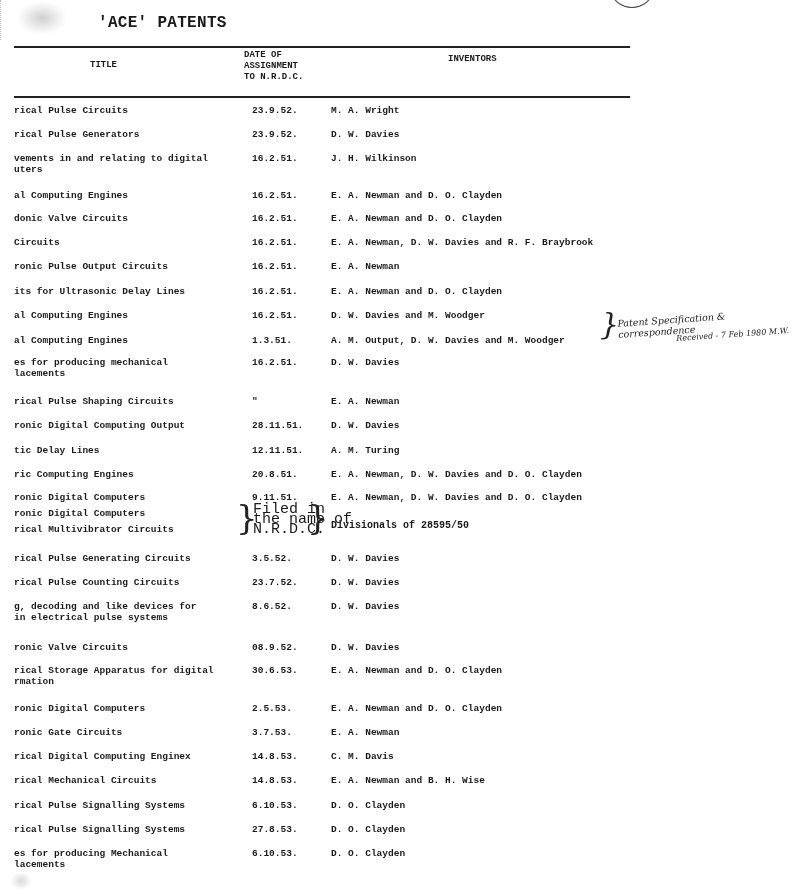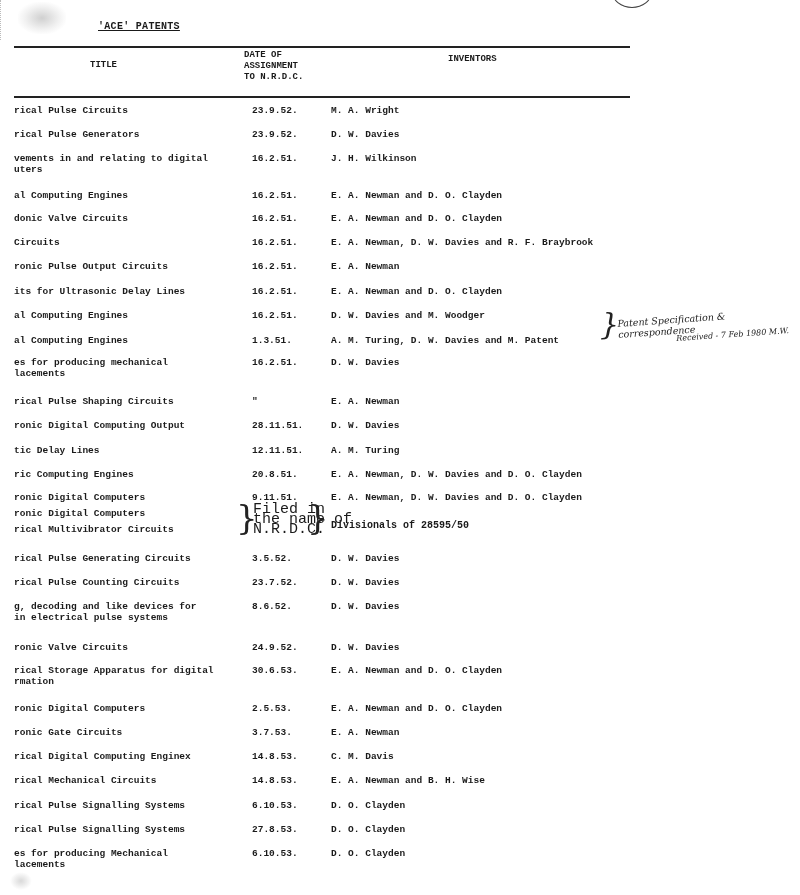--- a/index.html
+++ b/index.html
@@ -21,22 +21,22 @@
   }
   .leftedge {
     position: absolute; left: 0; top: 0; width: 2px; height: 40px;
     border-left: 1px dotted #bbb;
   }
   .circle-mark {
     position: absolute; left: 612px; top: -24px; width: 38px; height: 30px;
     border: 1.5px solid #444; border-radius: 50%;
   }
   .doc-title {
-    position: absolute; left: 98px; top: 21px;
-    font-size: 10px; font-weight: bold; text-decoration: underline;
+    position: absolute; left: 98px; top: 14px;
+    font-size: 16px; font-weight: bold; 
     letter-spacing: 0.3px;
   }
   .rule {
     position: absolute; left: 14px; width: 616px; height: 0;
     border-top: 2px solid #222;
   }
   .rule.top { top: 46px; }
   .rule.bottom { top: 96px; }
   .hdr {
     position: absolute; font-size: 9px; font-weight: bold; text-align: left; line-height: 11px;
@@ -128,21 +128,21 @@
         <div class="i">E. A. Newman and D. O. Clayden</div>
       </div>
       <div class="row" style="top: 310px;">
         <div class="t">al Computing Engines</div>
         <div class="d">16.2.51.</div>
         <div class="i">D. W. Davies and M. Woodger</div>
       </div>
       <div class="row" style="top: 335px;">
         <div class="t">al Computing Engines</div>
         <div class="d">1.3.51.</div>
-        <div class="i">A. M. Turing, D. W. Davies and M. Patent</div>
+        <div class="i">A. M. Output, D. W. Davies and M. Woodger</div>
       </div>
       <div class="row" style="top: 357px;">
         <div class="t">es for producing mechanical
 lacements</div>
         <div class="d">16.2.51.</div>
         <div class="i">D. W. Davies</div>
       </div>
       <div class="row" style="top: 396px;">
         <div class="t">rical Pulse Shaping Circuits</div>
         <div class="d">"</div>
@@ -189,21 +189,21 @@
         <div class="i">D. W. Davies</div>
       </div>
       <div class="row" style="top: 601px;">
         <div class="t">g, decoding and like devices for
 in electrical pulse systems</div>
         <div class="d">8.6.52.</div>
         <div class="i">D. W. Davies</div>
       </div>
       <div class="row" style="top: 642px;">
         <div class="t">ronic Valve Circuits</div>
-        <div class="d">24.9.52.</div>
+        <div class="d">08.9.52.</div>
         <div class="i">D. W. Davies</div>
       </div>
       <div class="row" style="top: 665px;">
         <div class="t">rical Storage Apparatus for digital
 rmation</div>
         <div class="d">30.6.53.</div>
         <div class="i">E. A. Newman and D. O. Clayden</div>
       </div>
       <div class="row" style="top: 703px;">
         <div class="t">ronic Digital Computers</div>

